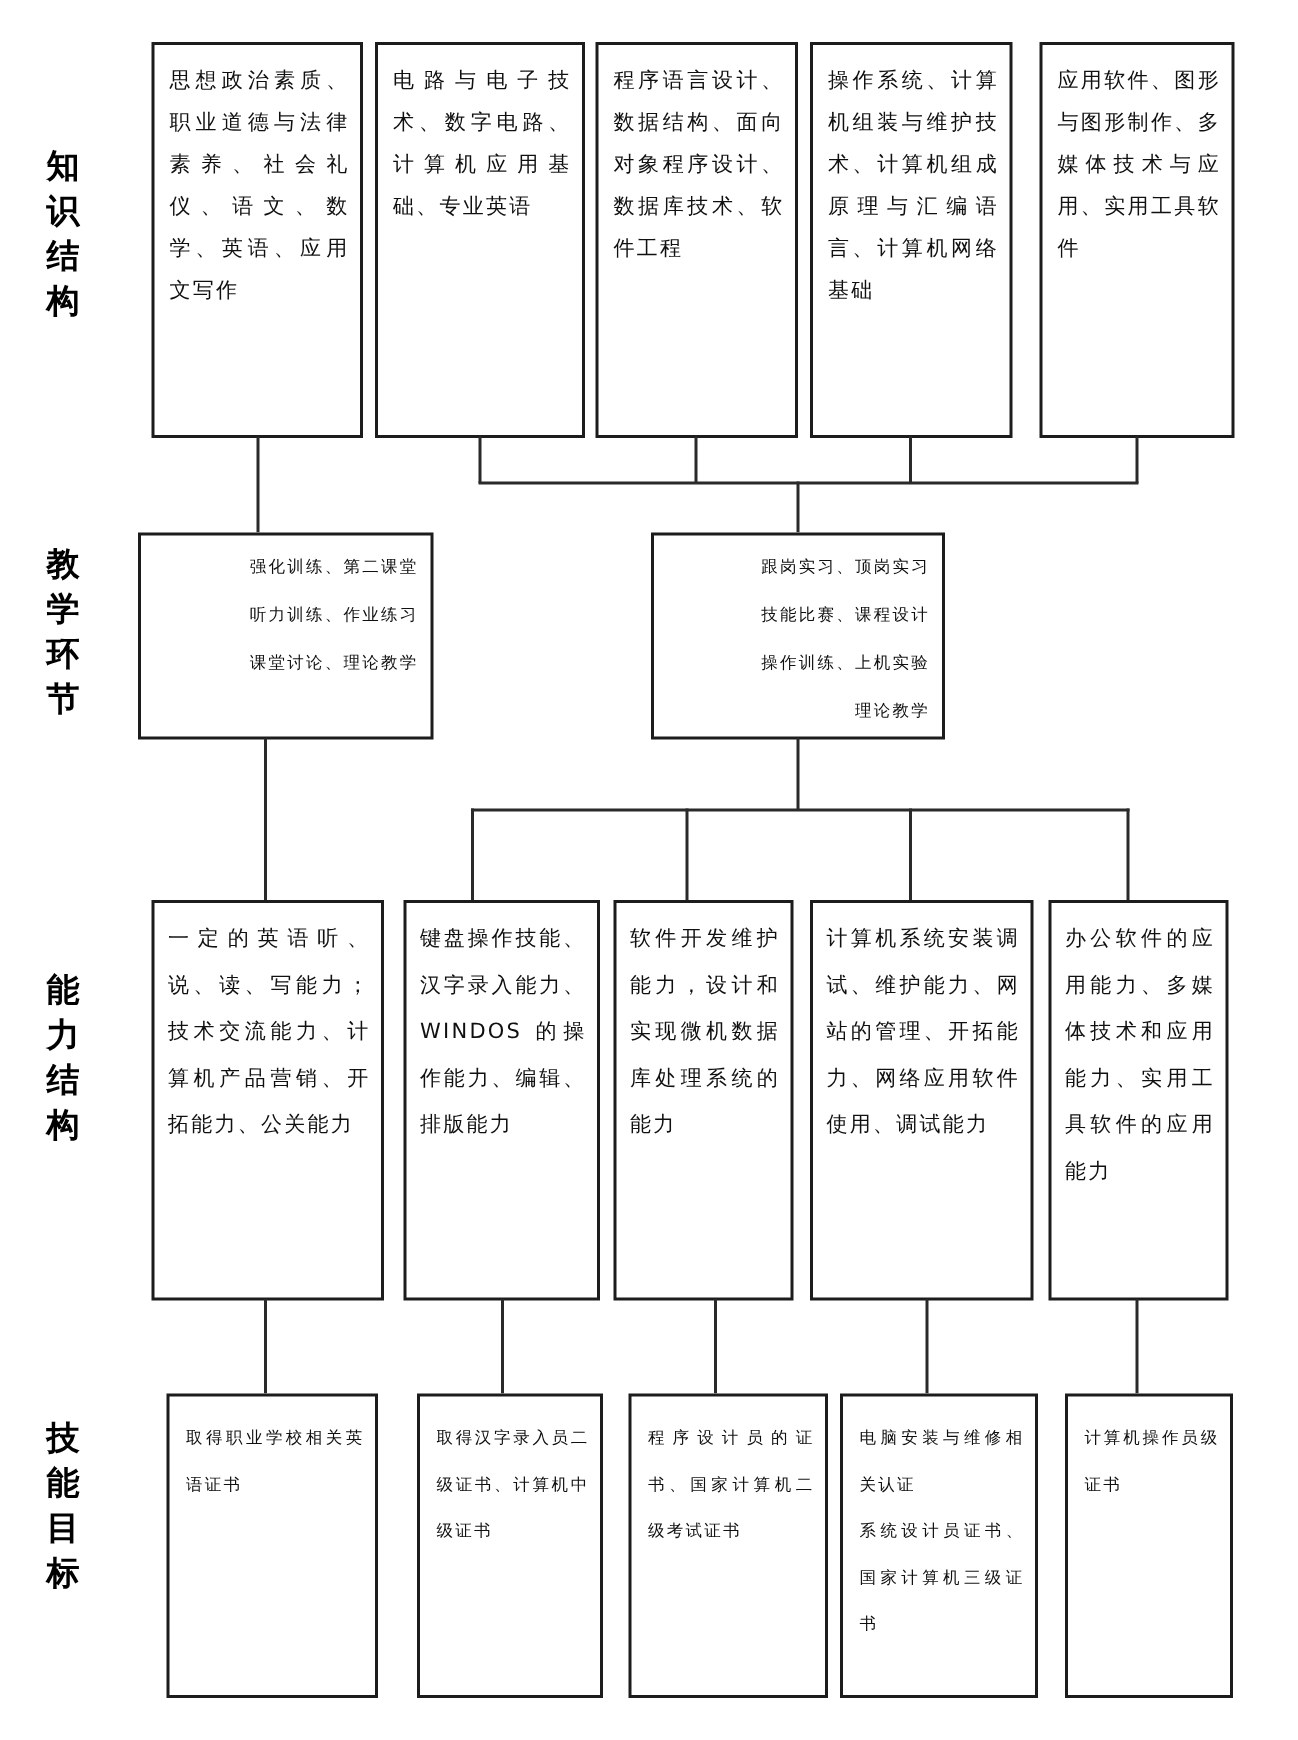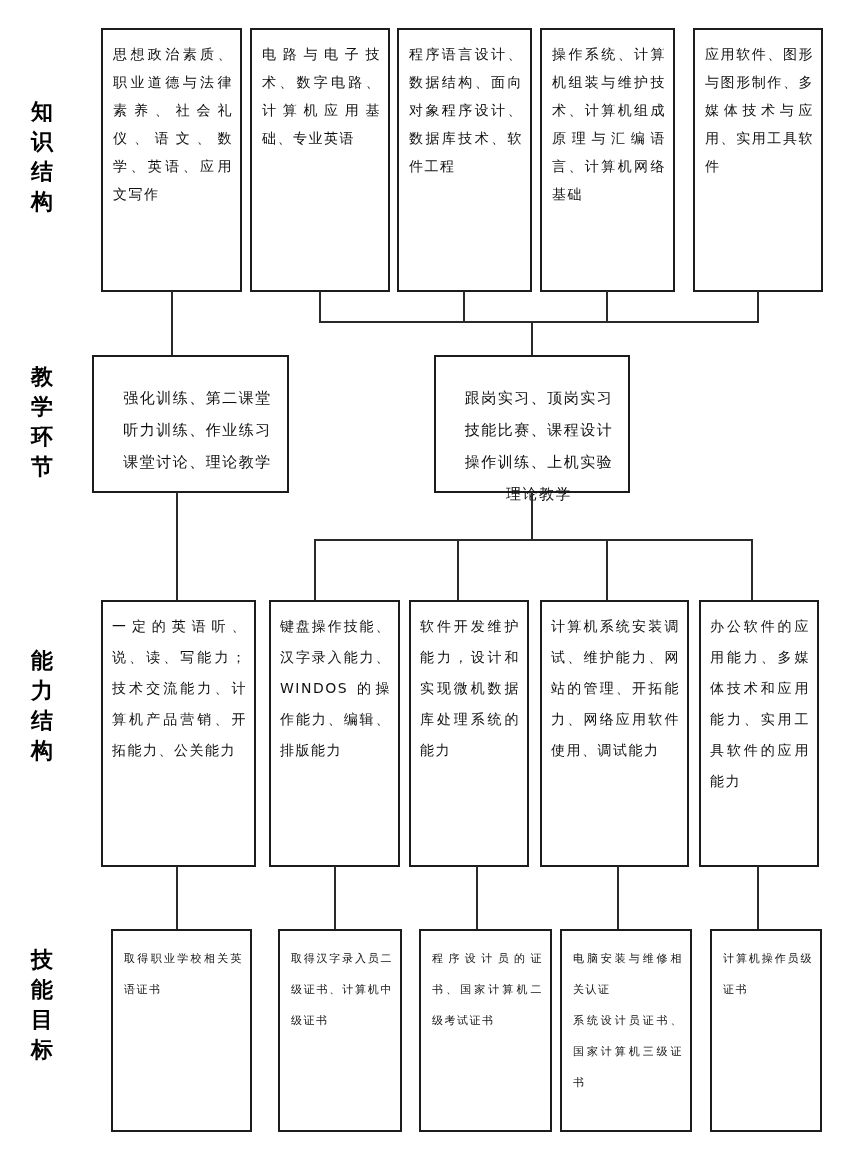--- a/index.html
+++ b/index.html
@@ -12,21 +12,21 @@
     font-size:22px; font-weight:bold; line-height:30px;
     word-break:break-all; color:#000; text-align:center;
   }
   .node {
     position:absolute; background:#ffffff; border:2px solid #1c1c1c;
     box-sizing:border-box; color:#101010; font-weight:500;
     letter-spacing:1.5px; word-break:break-all; white-space:pre-line;
     text-align:justify;
   }
   .row1 { padding:10px 7px 6px 10px; font-size:14px; line-height:28px; }
-  .row2 { padding:25px 8px 8px 22px; font-size:15px; line-height:32px; text-align:center; }
+  .row2 { padding:5px 8px 8px 22px; font-size:11px; line-height:32px; text-align:right; }
   .row3 { padding:9px 7px 6px 9px;  font-size:14px; line-height:31px; }
   .row4 { padding:12px 7px 6px 11px; font-size:11px; line-height:31px; }
   .vline, .hline { position:absolute; background:#2a2a2a; }
   .vline { width:2px; }
   .hline { height:2px; }
 </style>
 </head>
 <body>
 
 <div class="canvas">

